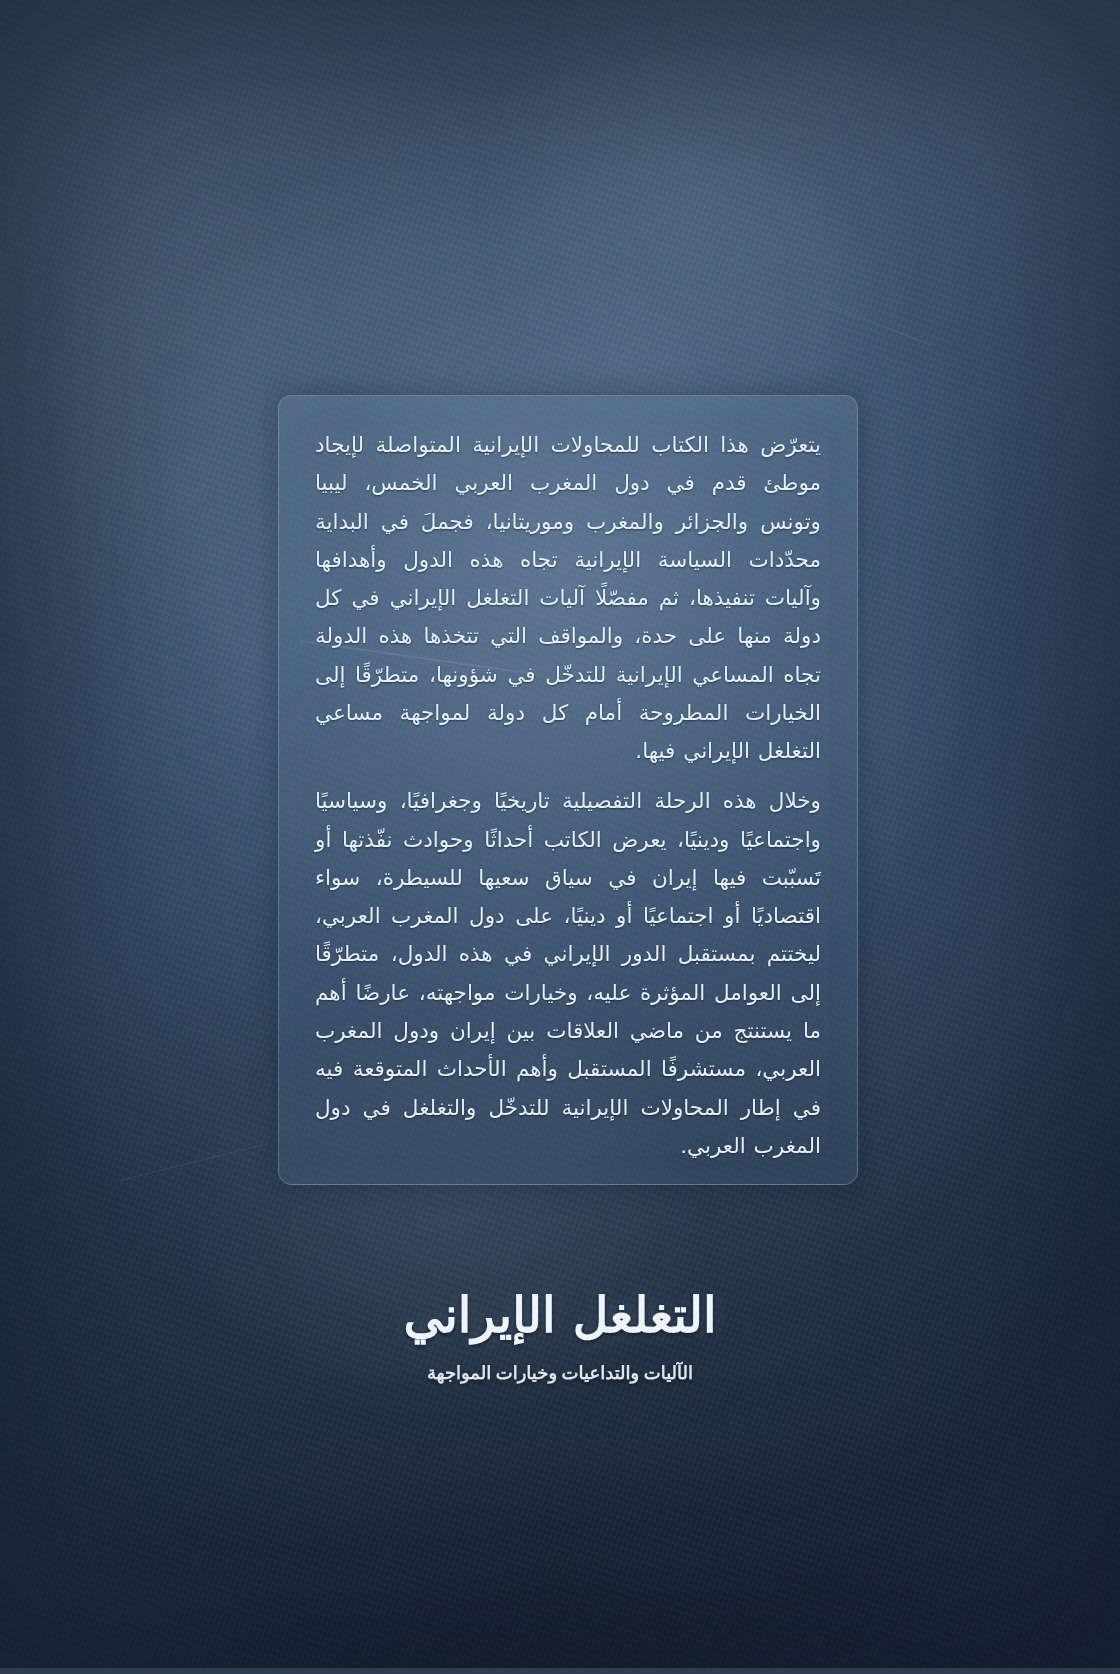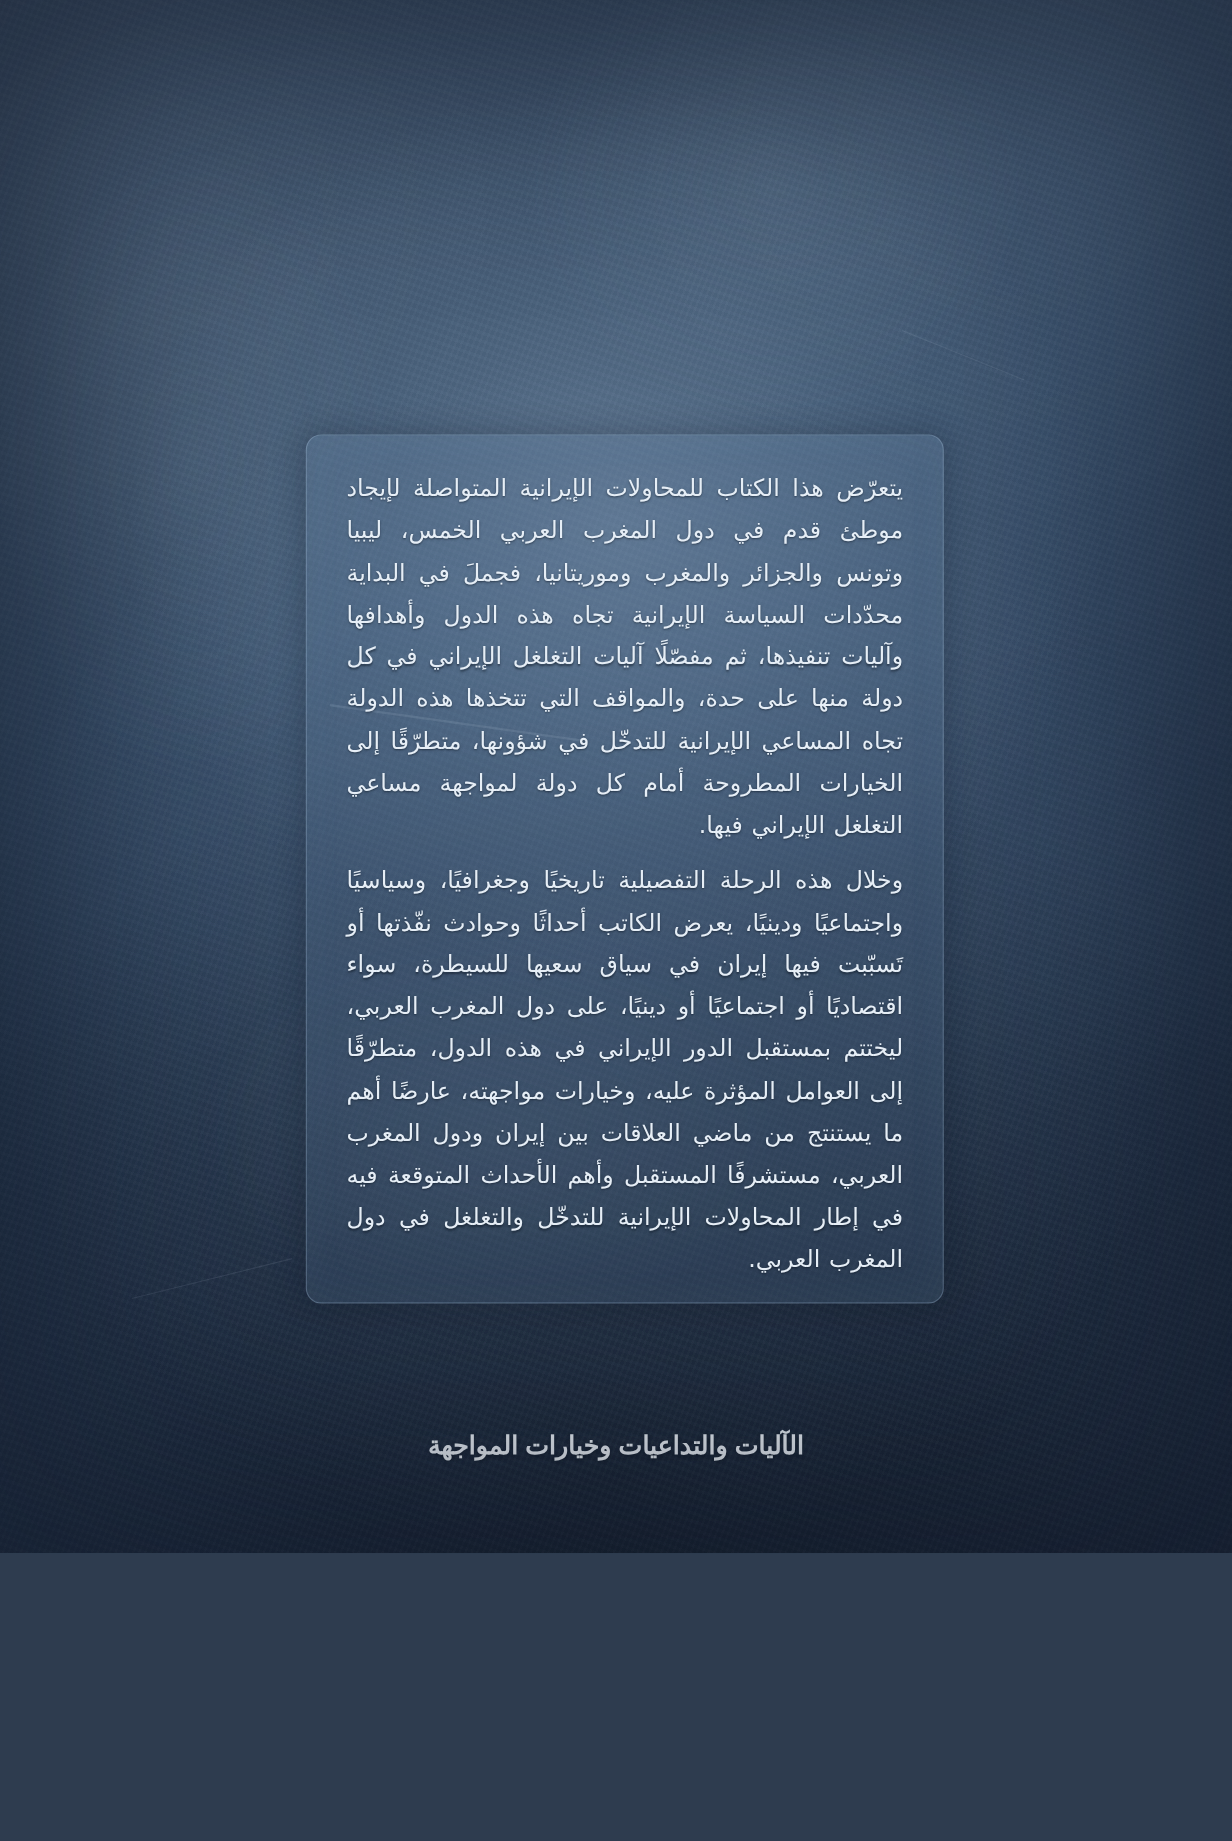--- a/index.html
+++ b/index.html
@@ -3,21 +3,21 @@
 <meta charset="utf-8">
 <style>
   html, body {
     margin: 0;
     padding: 0;
     background: #2e3c4f;
   }
   .page {
     position: relative;
     width: 1120px;
-    height: 1412px;
+    height: 1668px;
     overflow: hidden;
     background:
       radial-gradient(ellipse 55% 40% at 50% 34%, rgba(150,175,200,0.42) 0%, rgba(110,140,170,0.18) 45%, rgba(0,0,0,0) 72%),
       radial-gradient(ellipse 70% 55% at 48% 62%, rgba(120,150,180,0.28) 0%, rgba(0,0,0,0) 70%),
       radial-gradient(ellipse 90% 70% at 50% 95%, rgba(20,30,45,0.55) 0%, rgba(0,0,0,0) 70%),
       linear-gradient(160deg, #3c4f66 0%, #40556e 18%, #39506b 38%, #30445e 60%, #2a3c54 80%, #26354b 100%);
     font-family: "DejaVu Sans", "Liberation Sans", sans-serif;
   }
   
   .tex {
@@ -103,22 +103,22 @@
   }
   .title-line2 {
     font-family: "DejaVu Serif", "Liberation Serif", serif;
     font-size: 49px;
     font-weight: 700;
     letter-spacing: 1px;
     line-height: 1.35;
     margin-top: 6px;
   }
   .subtitle {
-    font-family: Liberation Sans, sans-serif;
-    font-size: 23px;
+    font-family: Liberation Serif, serif;
+    font-size: 18px;
     font-weight: 700;
     margin-top: 16px;
     letter-spacing: 0.5px;
     opacity: 0.93;
   }
   
   .scratch {
     position: absolute;
     background: rgba(225,238,250,0.16);
     transform-origin: left center;
@@ -137,17 +137,18 @@
   <div class="scratch" style="left:300px; top:640px; width:230px; height:1.5px; transform:rotate(8deg);"></div>
   <div class="scratch" style="left:120px; top:1180px; width:150px; height:1px; transform:rotate(-14deg); opacity:0.6;"></div>
   <div class="scratch" style="left:820px; top:300px; width:120px; height:1px; transform:rotate(22deg); opacity:0.5;"></div>
 
   <div class="blurb">
     <p>يتعرّض هذا الكتاب للمحاولات الإيرانية المتواصلة لإيجاد موطئ قدم في دول المغرب العربي الخمس، ليبيا وتونس والجزائر والمغرب وموريتانيا، فجملَ في البداية محدّدات السياسة الإيرانية تجاه هذه الدول وأهدافها وآليات تنفيذها، ثم مفصّلًا آليات التغلغل الإيراني في كل دولة منها على حدة، والمواقف التي تتخذها هذه الدولة تجاه المساعي الإيرانية للتدخّل في شؤونها، متطرّقًا إلى الخيارات المطروحة أمام كل دولة لمواجهة مساعي التغلغل الإيراني فيها.</p>
     <p>وخلال هذه الرحلة التفصيلية تاريخيًا وجغرافيًا، وسياسيًا واجتماعيًا ودينيًا، يعرض الكاتب أحداثًا وحوادث نفّذتها أو تَسبّبت فيها إيران في سياق سعيها للسيطرة، سواء اقتصاديًا أو اجتماعيًا أو دينيًا، على دول المغرب العربي، ليختتم بمستقبل الدور الإيراني في هذه الدول، متطرّقًا إلى العوامل المؤثرة عليه، وخيارات مواجهته، عارضًا أهم ما يستنتج من ماضي العلاقات بين إيران ودول المغرب العربي، مستشرفًا المستقبل وأهم الأحداث المتوقعة فيه في إطار المحاولات الإيرانية للتدخّل والتغلغل في دول المغرب العربي.</p>
   </div>
 
   <div class="title-block">
+    <div class="title-line1">التغلغل الإيراني</div>
     <div class="subtitle">الآليات والتداعيات وخيارات المواجهة</div>
   </div>
 
   <div class="vignette"></div>
 </div>
 
 </body></html>

